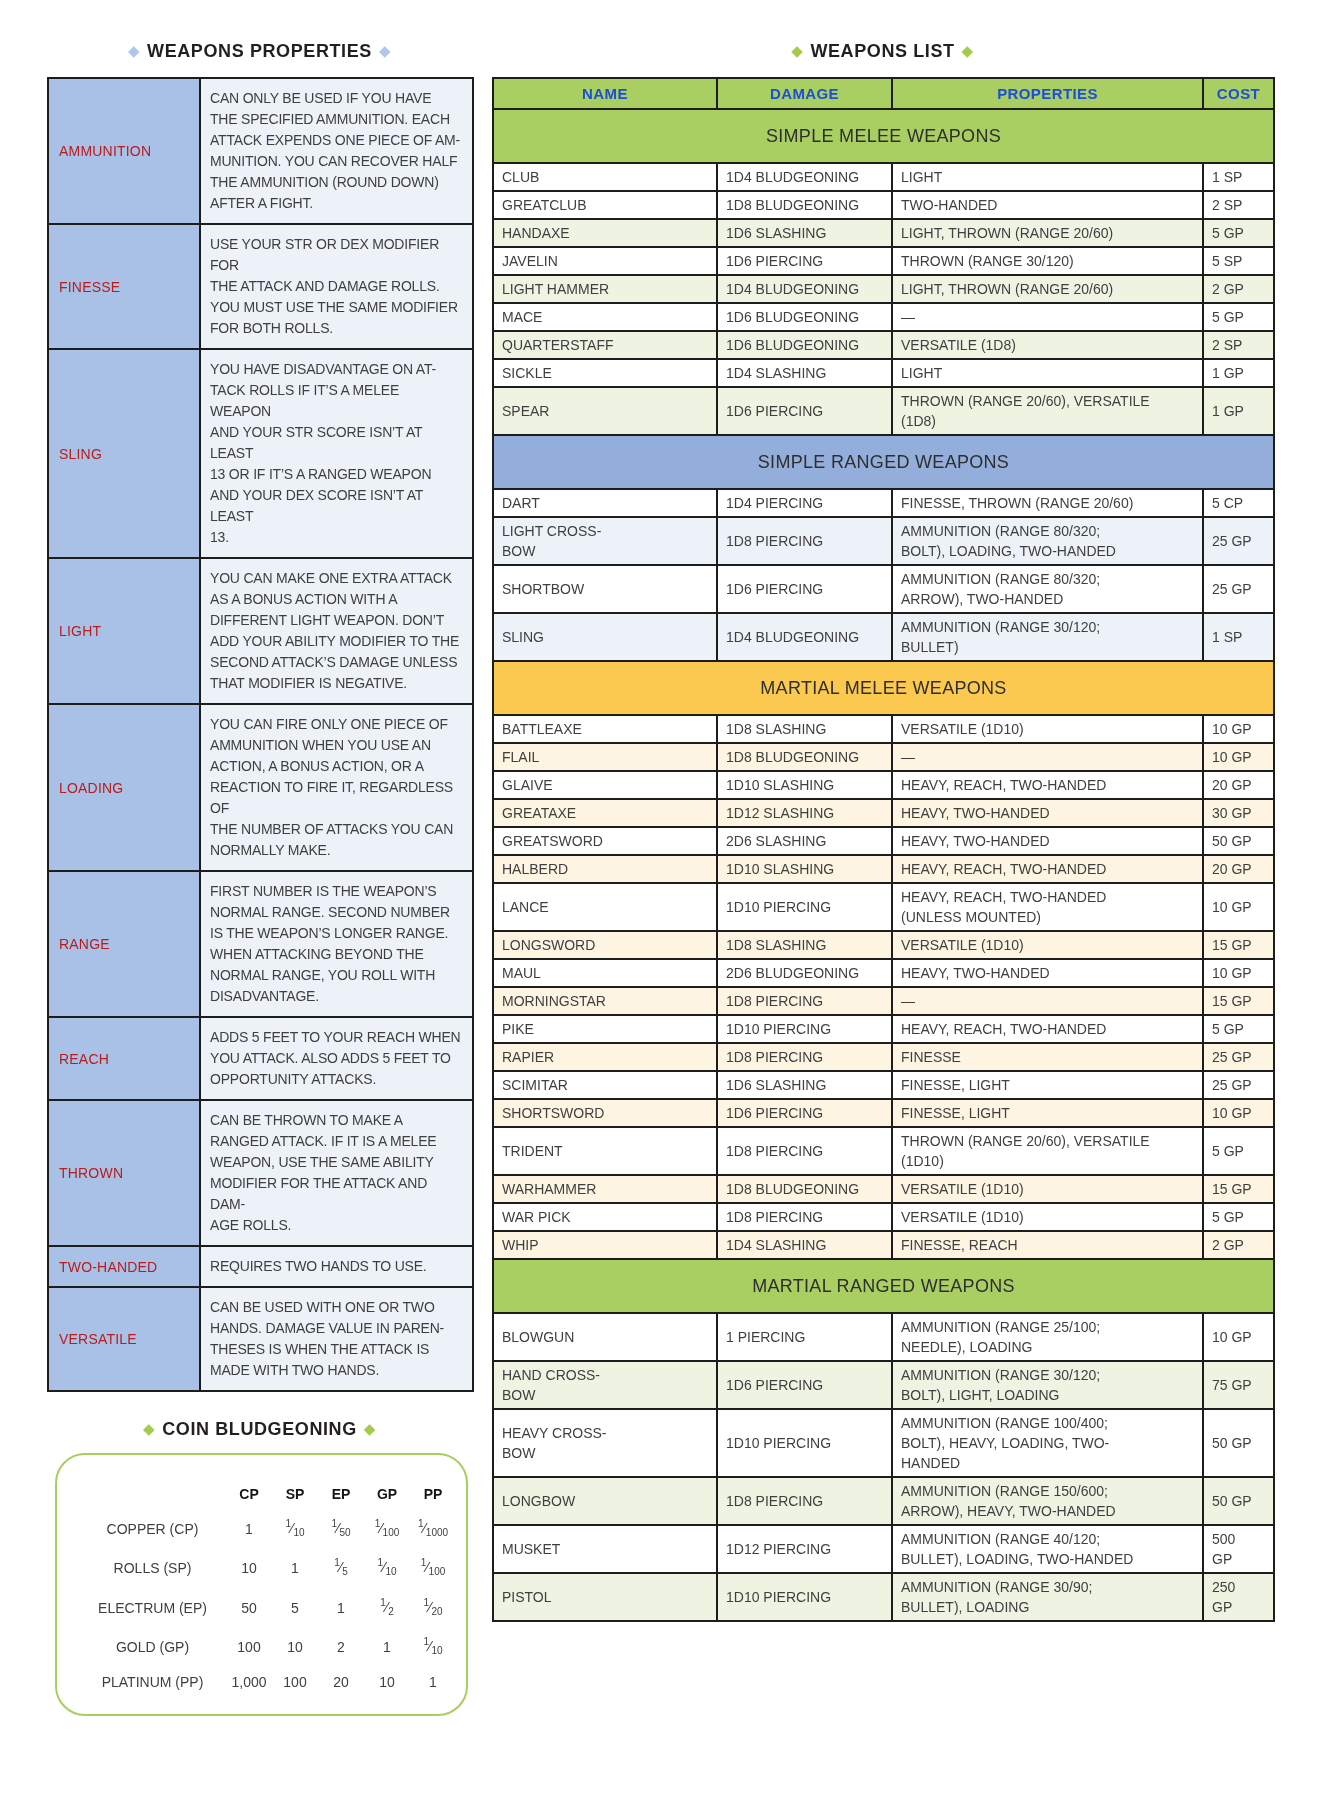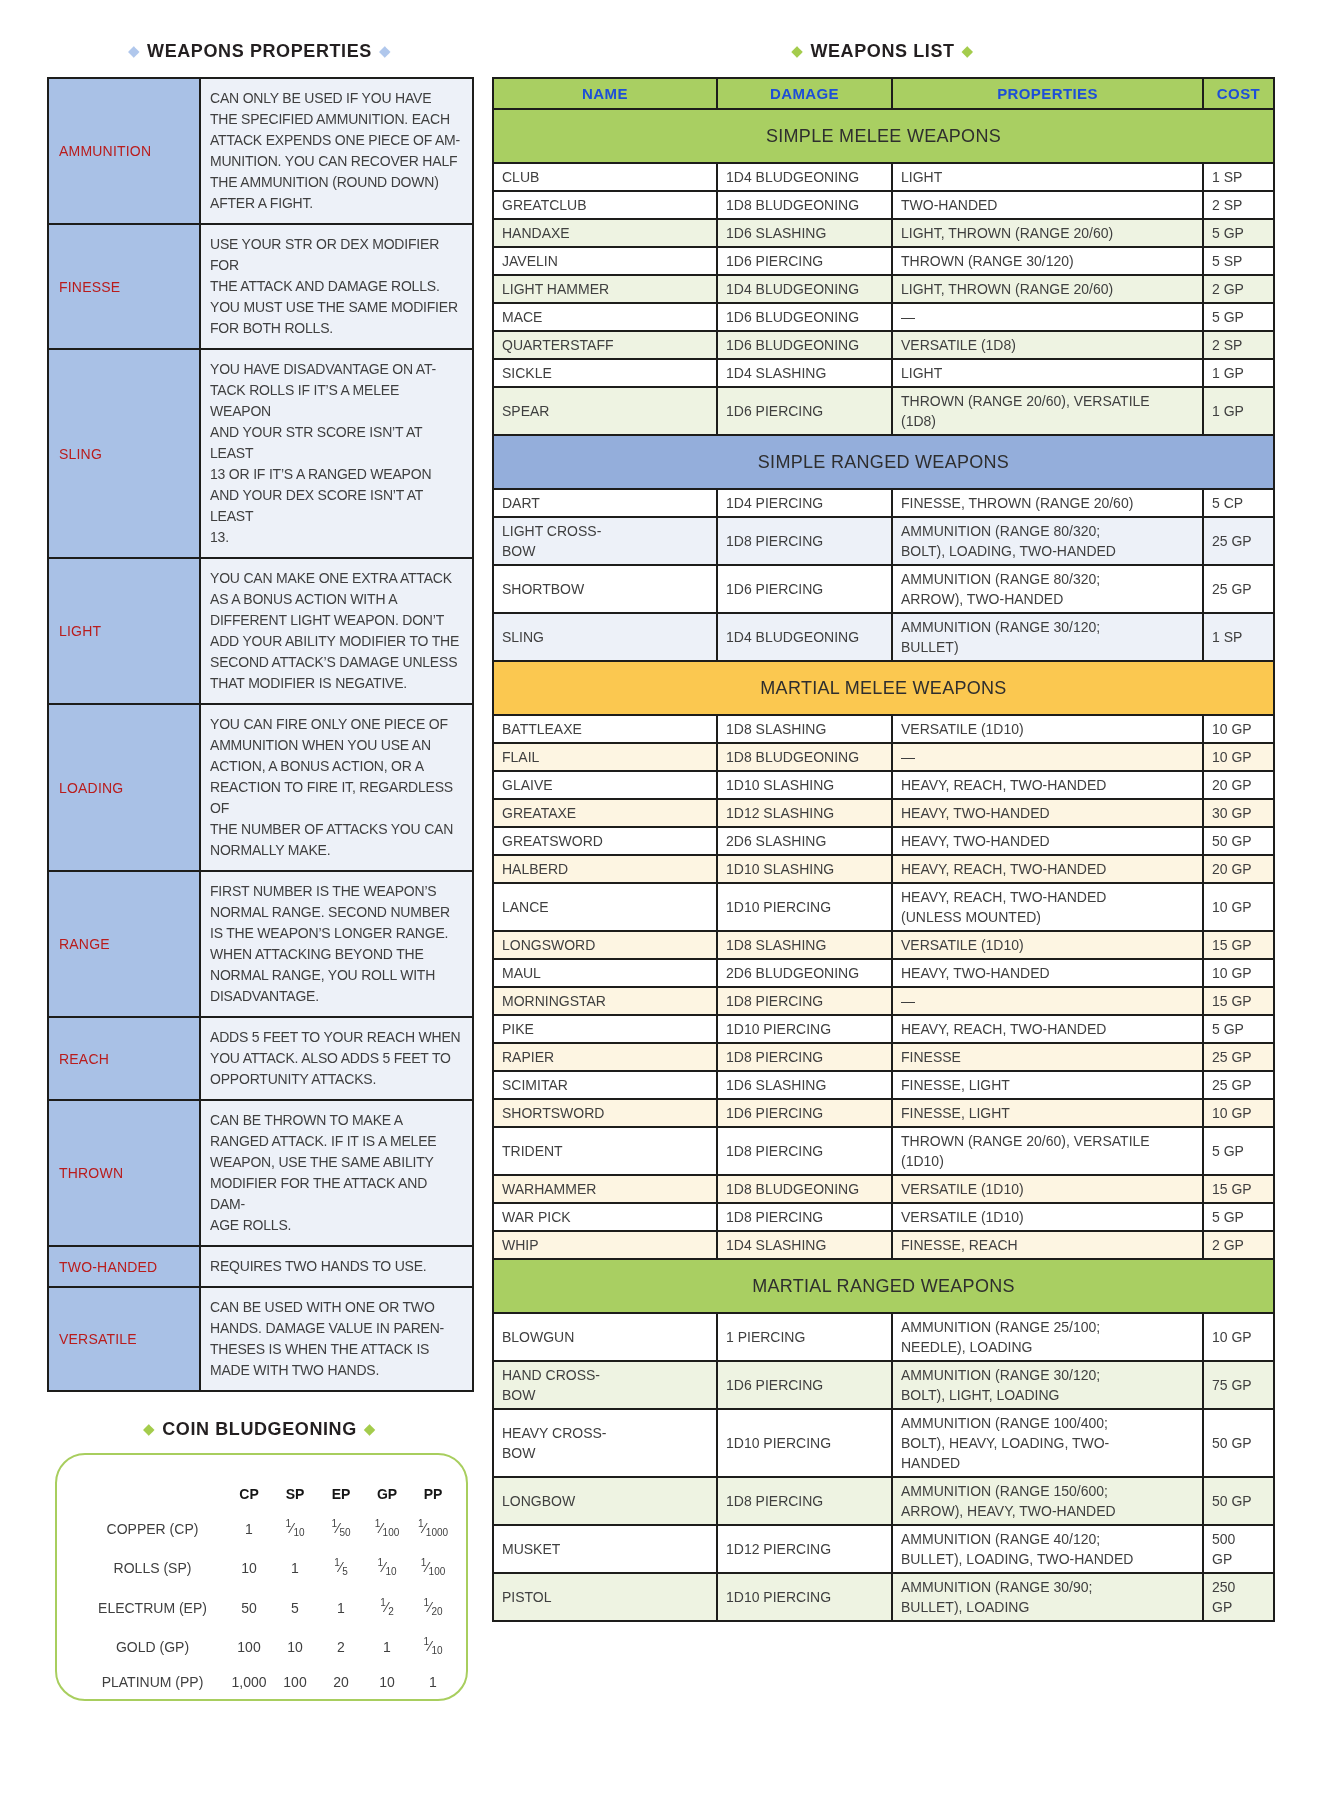--- a/index.html
+++ b/index.html
@@ -40,21 +40,21 @@
   td.section.head-blue{background:var(--blue-header);}
   td.section.head-gold{background:var(--gold-header);}
   tr.tint-green td{background:var(--green-tint);}
   tr.tint-blue td{background:var(--blue-tint);}
   tr.tint-gold td{background:var(--gold-tint);}
   .weapon-name-cell,.weapon-props-cell,.weapon-cost-cell{white-space:pre-line;}
   .weapon-cost-cell{vertical-align:top;padding:4px 6px;}
   
   .coin-title{margin-top:26px;}
   .coin-box{margin-top:12px;margin-left:8px;width:413px;box-sizing:border-box;background:#fff;
-            border:2.5px solid var(--coin-border);border-radius:30px;padding:24px 14px 2px;}
+            border:2.5px solid var(--coin-border);border-radius:30px;padding:24px 14px 17px;}
   .coin-table{width:100%;}
   .coin-table th,.coin-table td{font-size:14px;line-height:20px;padding:5px 2px;text-align:center;}
   .coin-table th{font-weight:bold;color:#161616;}
   .coin-table .coin-label{text-align:center;padding-left:10px;}
   .coin-table sup{font-size:10px;}
   .coin-table sub{font-size:10px;}
 </style>
 </head>
 <body>
 

